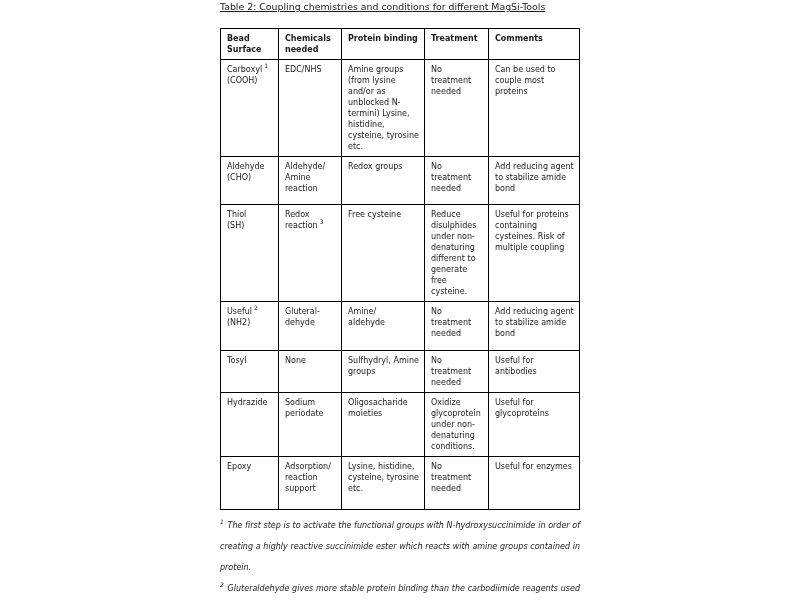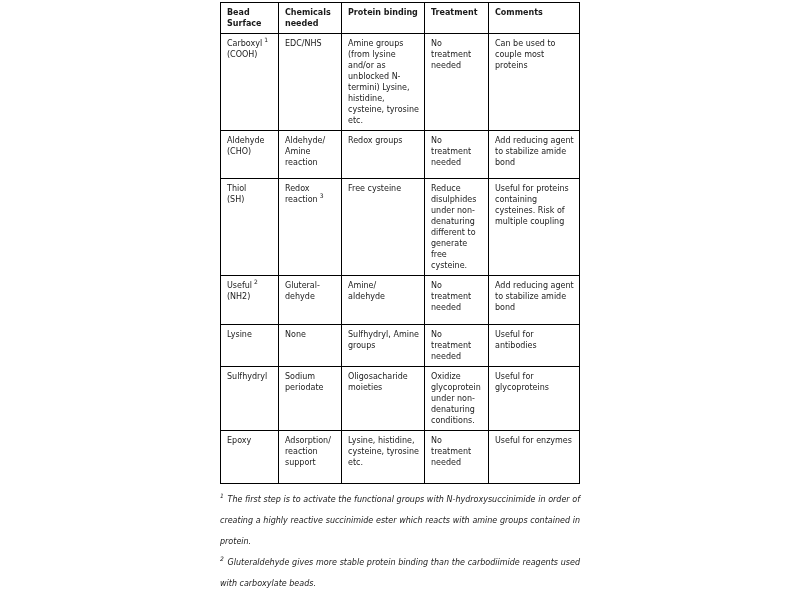--- a/index.html
+++ b/index.html
@@ -21,21 +21,21 @@
     font-size: 9.4px;
     line-height: 12px;
     text-decoration: underline;
     white-space: nowrap;
     color: #1a1a1a;
   }
   table.coupling {
     border-collapse: collapse;
     table-layout: fixed;
     width: 359px;
-    margin-top: 1px;
+    margin-top: 15px;
   }
   table.coupling th, table.coupling td {
     border: 1px solid #000000;
     vertical-align: top;
     padding: 4px 5px 4px 6px;
     font-size: 8px;
     line-height: 11px;
     text-align: left;
     font-weight: normal;
   }
@@ -69,20 +69,21 @@
     text-align: justify;
     margin: 0;
   }
   .fn sup.s { margin-left: 0; margin-right: 1px; }
 </style>
 </head>
 <body>
 
 <div class="doc">
 
+  <div class="doc-title">Table 2: Coupling chemistries and conditions for different MagSi-Tools</div>
 
   <table class="coupling">
     <colgroup>
       <col class="c1">
         <col class="c2">
         <col class="c3">
         <col class="c4">
         <col class="c5">
     </colgroup>
     <thead>
@@ -119,28 +120,28 @@
       </tr>
       <tr class="r4">
         <td><span class="cell">Useful</span><sup class="s">2</sup><span class="blk">(NH2)</span></td>
         <td><span class="cell">Gluteral-dehyde</span><sup class="s"></sup></td>
         <td><span class="cell">Amine/
 aldehyde</span></td>
         <td><span class="cell">No treatment needed</span></td>
         <td><span class="cell">Add reducing agent to stabilize amide bond</span></td>
       </tr>
       <tr class="r5">
-        <td><span class="cell">Lysine</span><sup class="s"></sup><span class="blk"></span></td>
+        <td><span class="cell">Tosyl</span><sup class="s"></sup><span class="blk"></span></td>
         <td><span class="cell">None</span><sup class="s"></sup></td>
         <td><span class="cell">Sulfhydryl, Amine groups</span></td>
         <td><span class="cell">No treatment needed</span></td>
         <td><span class="cell">Useful for antibodies</span></td>
       </tr>
       <tr class="r6">
-        <td><span class="cell">Sulfhydryl</span><sup class="s"></sup><span class="blk"></span></td>
+        <td><span class="cell">Hydrazide</span><sup class="s"></sup><span class="blk"></span></td>
         <td><span class="cell">Sodium periodate</span><sup class="s"></sup></td>
         <td><span class="cell">Oligosacharide
 moieties</span></td>
         <td><span class="cell">Oxidize glycoprotein under non-denaturing conditions.</span></td>
         <td><span class="cell">Useful for glycoproteins</span></td>
       </tr>
       <tr class="r7">
         <td><span class="cell">Epoxy</span><sup class="s"></sup><span class="blk"></span></td>
         <td><span class="cell">Adsorption/
 reaction support</span><sup class="s"></sup></td>

